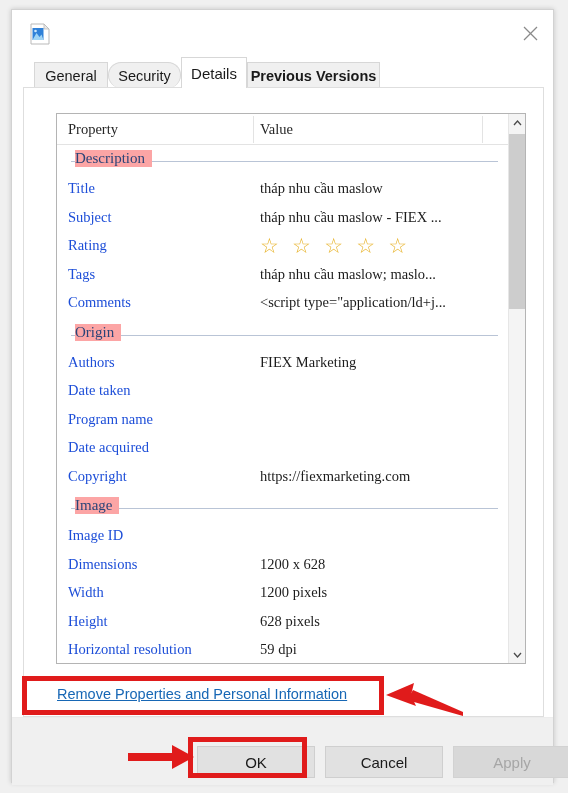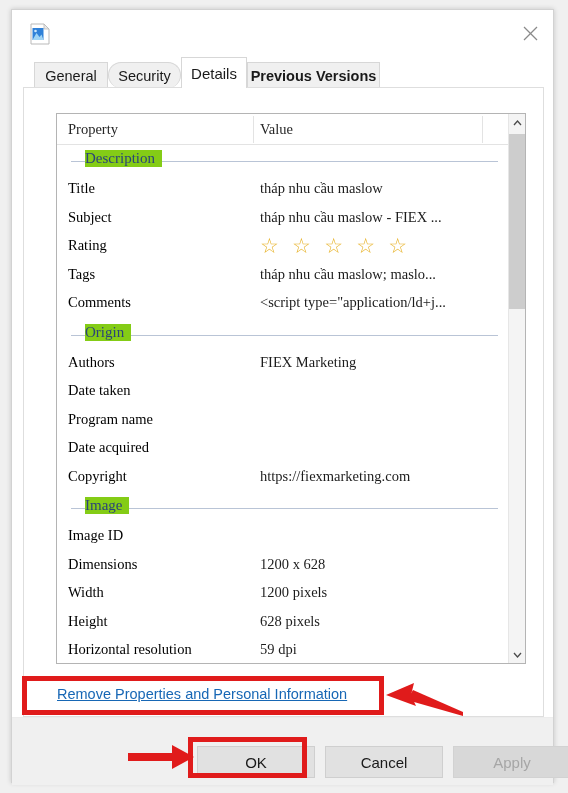--- a/index.html
+++ b/index.html
@@ -157,25 +157,25 @@
     background: #e3e3e3;
   }
 
   
   .group-head {
     position: relative;
     height: 31px;
   }
   .group-head .gtext {
     position: absolute;
-    left: 28px;
+    left: 18px;
     top: 5px;
     font-size: 15px;
     color: #2b4478;
-    background: #84cc16;
+    background: #fca5a5;
     padding-right: 7px;
     z-index: 2;
     white-space: nowrap;
   }
   .group-head .gline {
     position: absolute;
     left: 14px;
     right: 11px;
     top: 16px;
     height: 1px;
@@ -185,21 +185,21 @@
   
   .prow {
     position: relative;
     height: 28.5px;
   }
   .prow .pname {
     position: absolute;
     left: 11px;
     top: 4px;
     font-size: 14.5px;
-    color: #000000;
+    color: #1d4ed8;
     white-space: nowrap;
   }
   .prow .pval {
     position: absolute;
     left: 203px;
     top: 4px;
     font-size: 14.5px;
     color: #1c1c1c;
     white-space: nowrap;
   }

